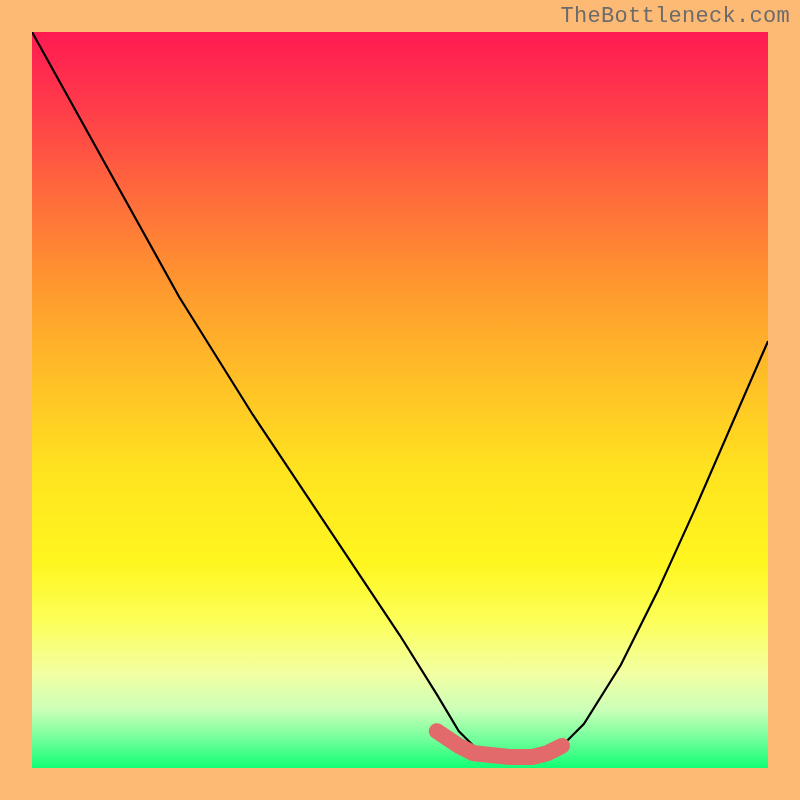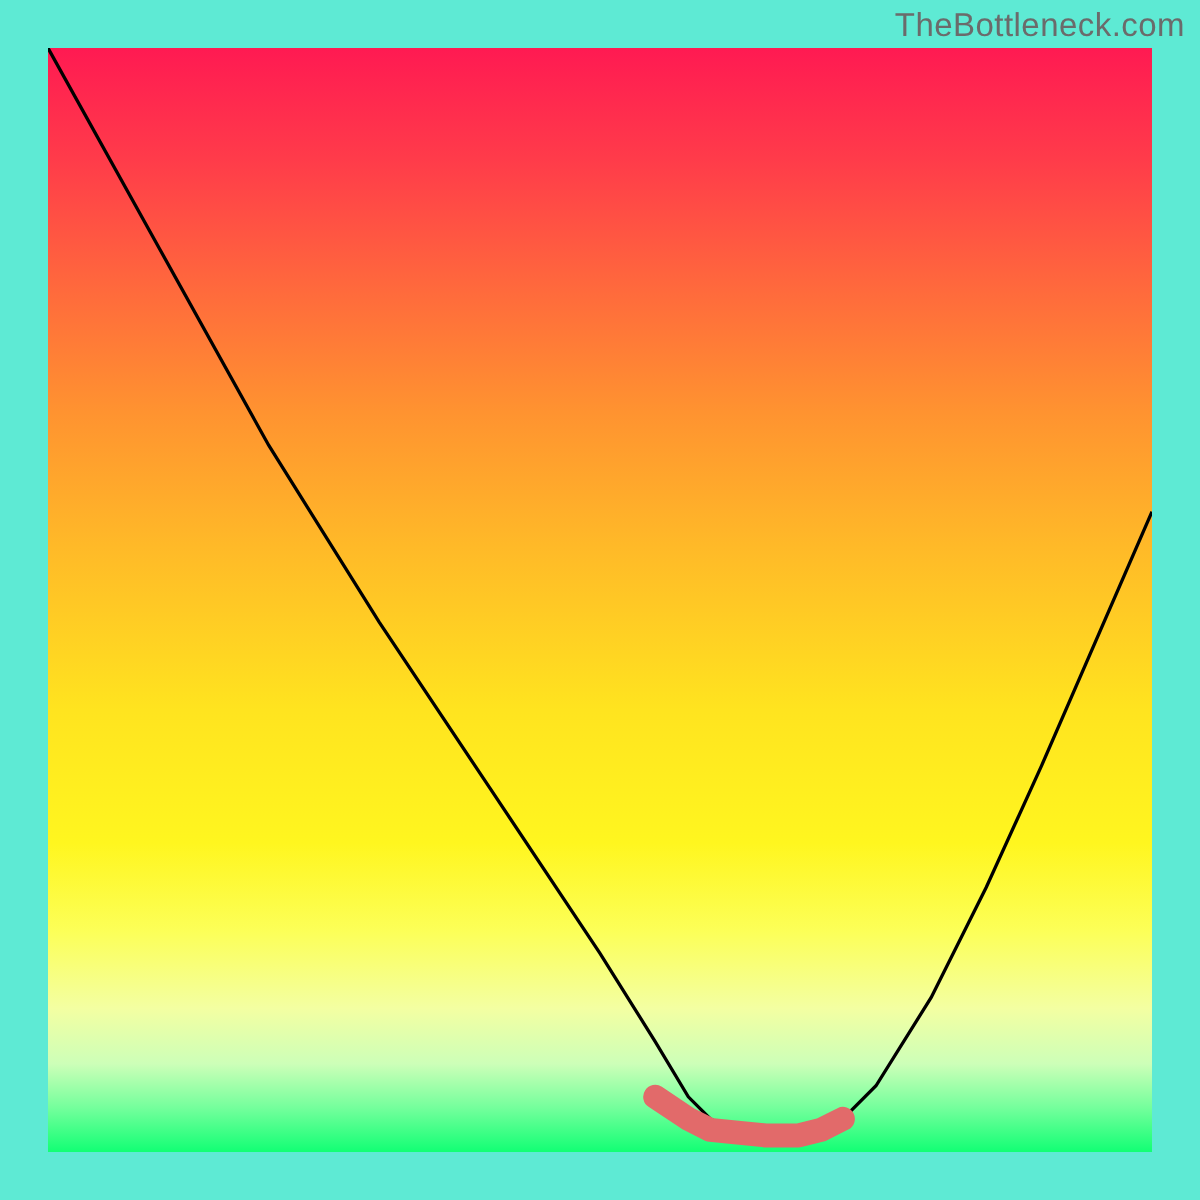--- a/index.html
+++ b/index.html
@@ -8,21 +8,22 @@
     width: 800px;
     height: 800px;
     overflow: hidden;
     background: #000;
     font-family: Arial, Helvetica, sans-serif;
   }
   .frame {
     position: relative;
     width: 800px;
     height: 800px;
-    background: #5eead4;
+    background: #fdba74;
+    font-family: Liberation Mono, monospace;
   }
   .plot {
     position: absolute;
     left: 32px;
     top: 32px;
     width: 736px;
     height: 736px;
     background: linear-gradient(to bottom,
       #ff1a52 0%,
       #ff3b4a 10%,

